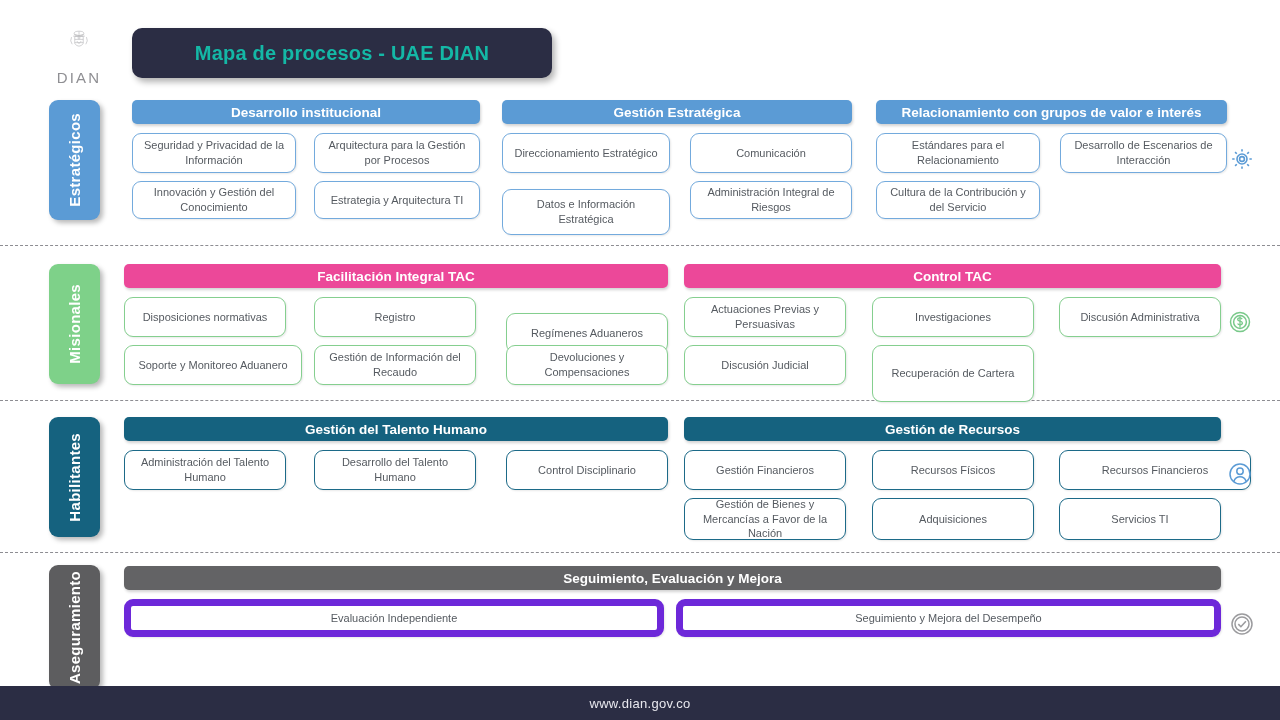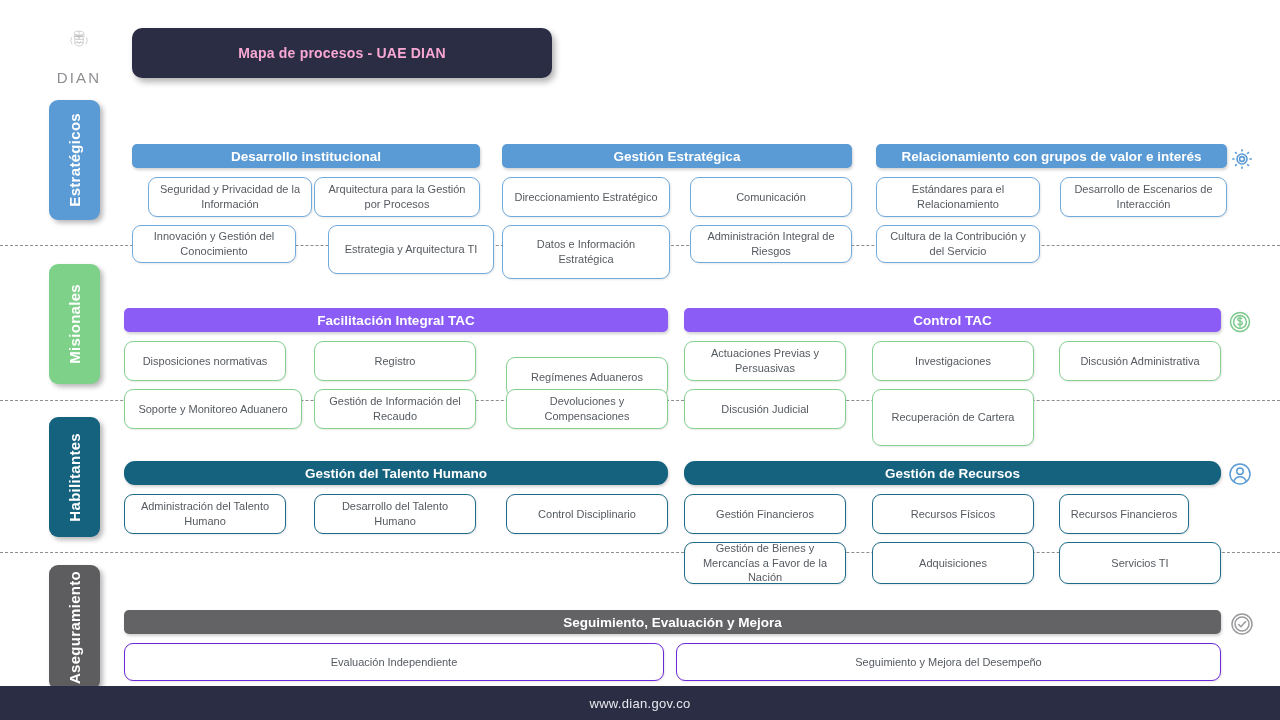--- a/index.html
+++ b/index.html
@@ -19,21 +19,21 @@
     font-size:15px;letter-spacing:2.2px;color:#8f8f93;
     font-family:"Liberation Sans", sans-serif;margin-top:15px;
   }
   .title-bar{
     position:absolute;left:132px;top:28px;width:420px;height:50px;
     background:#2b2d44;border-radius:10px;
     box-shadow:3px 4px 6px rgba(0,0,0,.30);
     display:flex;align-items:center;justify-content:center;
   }
   .title-bar .t{
-    color:#f9a8d4;font-size:14px;font-weight:bold;letter-spacing:.2px;
+    color:#14b8a6;font-size:20px;font-weight:bold;letter-spacing:.2px;
   }
 
   
   .band{position:absolute;left:0;width:1280px;}
   .side-tab{
     position:absolute;left:49px;width:51px;border-radius:9px;
     box-shadow:3px 3px 5px rgba(0,0,0,.28);
     display:flex;align-items:center;justify-content:center;
   }
   .side-tab span{
@@ -41,48 +41,47 @@
     color:#ffffff;font-weight:bold;font-size:15px;letter-spacing:.3px;
     white-space:nowrap;
   }
 
   .group{position:absolute;}
   .group-head{
     border-radius:5px;height:24px;
     display:flex;align-items:center;justify-content:center;
     color:#ffffff;font-weight:bold;font-size:13.5px;
     box-shadow:1px 2px 3px rgba(0,0,0,.18);
-    margin-top:44px;
   }
   .cards{position:relative;margin-top:9px;}
   .card{
     position:absolute;background:#ffffff;border-radius:9px;
     display:flex;align-items:center;justify-content:center;
     text-align:center;box-sizing:border-box;
     font-size:11px;color:#555a60;line-height:1.32;
     padding:2px 7px;
     box-shadow:1px 1px 2px rgba(0,0,0,.09);
   }
 
   
   .b-blue .side-tab{background:#5b9bd5;}
   .b-blue .group-head{background:#5b9bd5;}
   .b-blue .card{border:1px solid #73aadd;}
 
   .b-green .side-tab{background:#7ed189;}
-  .b-green .group-head{background:#8b5cf6;justify-content:center;}
+  .b-green .group-head{background:#ec4899;justify-content:center;}
   .b-green .card{border:1px solid #85cf8f;}
 
   .b-teal .side-tab{background:#15627f;}
-  .b-teal .group-head{background:#15627f;border-radius:11px;}
+  .b-teal .group-head{background:#15627f;}
   .b-teal .card{border:1px solid #1c6a88;}
 
   .b-gray .side-tab{background:#5d5d5f;}
   .b-gray .group-head{background:#636365;}
-  .b-gray .card{border:1px solid #6d28d9;}
+  .b-gray .card{border:7px solid #6d28d9;}
 
   
   .sep{
     position:absolute;left:0;width:1280px;height:0;
     border-top:1.5px dashed #8d8d92;
   }
 
   
   .row-icon{position:absolute;width:28px;height:28px;}
   .row-icon svg{display:block;}
@@ -126,46 +125,46 @@
     <div class="sep" style="top:552px"></div>
     <div class="band b-blue" style="top:0">
       <div class="side-tab" style="top:100px;height:120px">
         <span>Estratégicos</span>
       </div>
       <div class="group" style="left:132px;top:100px;width:348px">
         <div class="group-head">
           <span>Desarrollo institucional</span>
         </div>
         <div class="cards" style="height:100px">
-          <div class="card" style="left:16px;top:0px;width:164px;height:40px">
+          <div class="card" style="left:0px;top:0px;width:164px;height:40px">
             <span>Seguridad y Privacidad de la Información</span>
           </div>
           <div class="card" style="left:0px;top:48px;width:164px;height:38px">
             <span>Innovación y Gestión del Conocimiento</span>
           </div>
           <div class="card" style="left:182px;top:0px;width:166px;height:40px">
             <span>Arquitectura para la Gestión por Procesos</span>
           </div>
-          <div class="card" style="left:196px;top:48px;width:166px;height:49px">
+          <div class="card" style="left:182px;top:48px;width:166px;height:38px">
             <span>Estrategia y Arquitectura TI</span>
           </div>
         </div>
       </div>
       <div class="group" style="left:502px;top:100px;width:350px">
         <div class="group-head">
           <span>Gestión Estratégica</span>
         </div>
         <div class="cards" style="height:100px">
           <div class="card" style="left:0px;top:0px;width:168px;height:40px">
             <span>Direccionamiento Estratégico</span>
           </div>
           <div class="card" style="left:188px;top:0px;width:162px;height:40px">
             <span>Comunicación</span>
           </div>
-          <div class="card" style="left:0px;top:48px;width:168px;height:54px">
+          <div class="card" style="left:0px;top:56px;width:168px;height:46px">
             <span>Datos e Información Estratégica</span>
           </div>
           <div class="card" style="left:188px;top:48px;width:162px;height:38px">
             <span>Administración Integral de Riesgos</span>
           </div>
         </div>
       </div>
       <div class="group" style="left:876px;top:100px;width:351px">
         <div class="group-head">
           <span>Relacionamiento con grupos de valor e interés</span>
@@ -278,21 +277,21 @@
         <div class="group-head">
           <span>Gestión de Recursos</span>
         </div>
         <div class="cards" style="height:100px">
           <div class="card" style="left:0px;top:0px;width:162px;height:40px">
             <span>Gestión Financieros</span>
           </div>
           <div class="card" style="left:188px;top:0px;width:162px;height:40px">
             <span>Recursos Físicos</span>
           </div>
-          <div class="card" style="left:375px;top:0px;width:130px;height:40px">
+          <div class="card" style="left:375px;top:0px;width:192px;height:40px">
             <span>Recursos Financieros</span>
           </div>
           <div class="card" style="left:0px;top:48px;width:162px;height:42px">
             <span>Gestión de Bienes y Mercancías a Favor de la Nación</span>
           </div>
           <div class="card" style="left:188px;top:48px;width:162px;height:42px">
             <span>Adquisiciones</span>
           </div>
           <div class="card" style="left:375px;top:48px;width:162px;height:42px">
             <span>Servicios TI</span>

